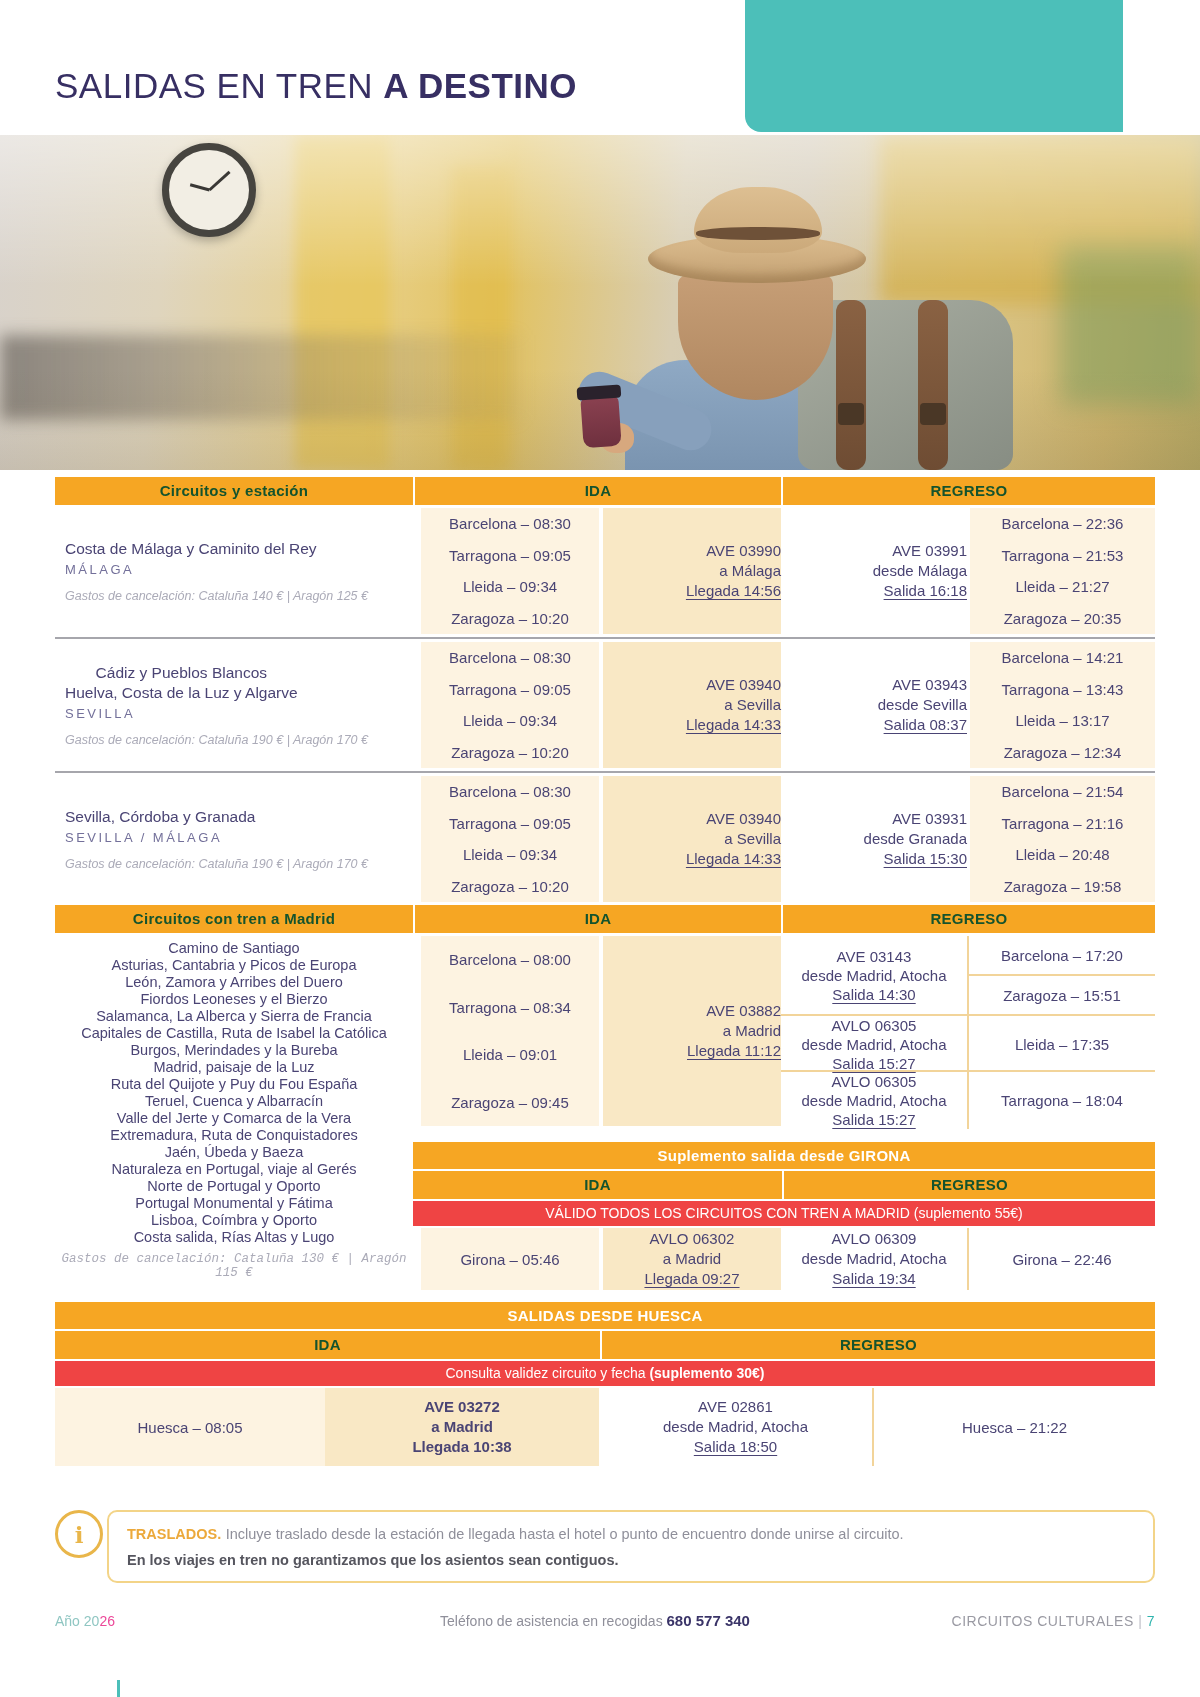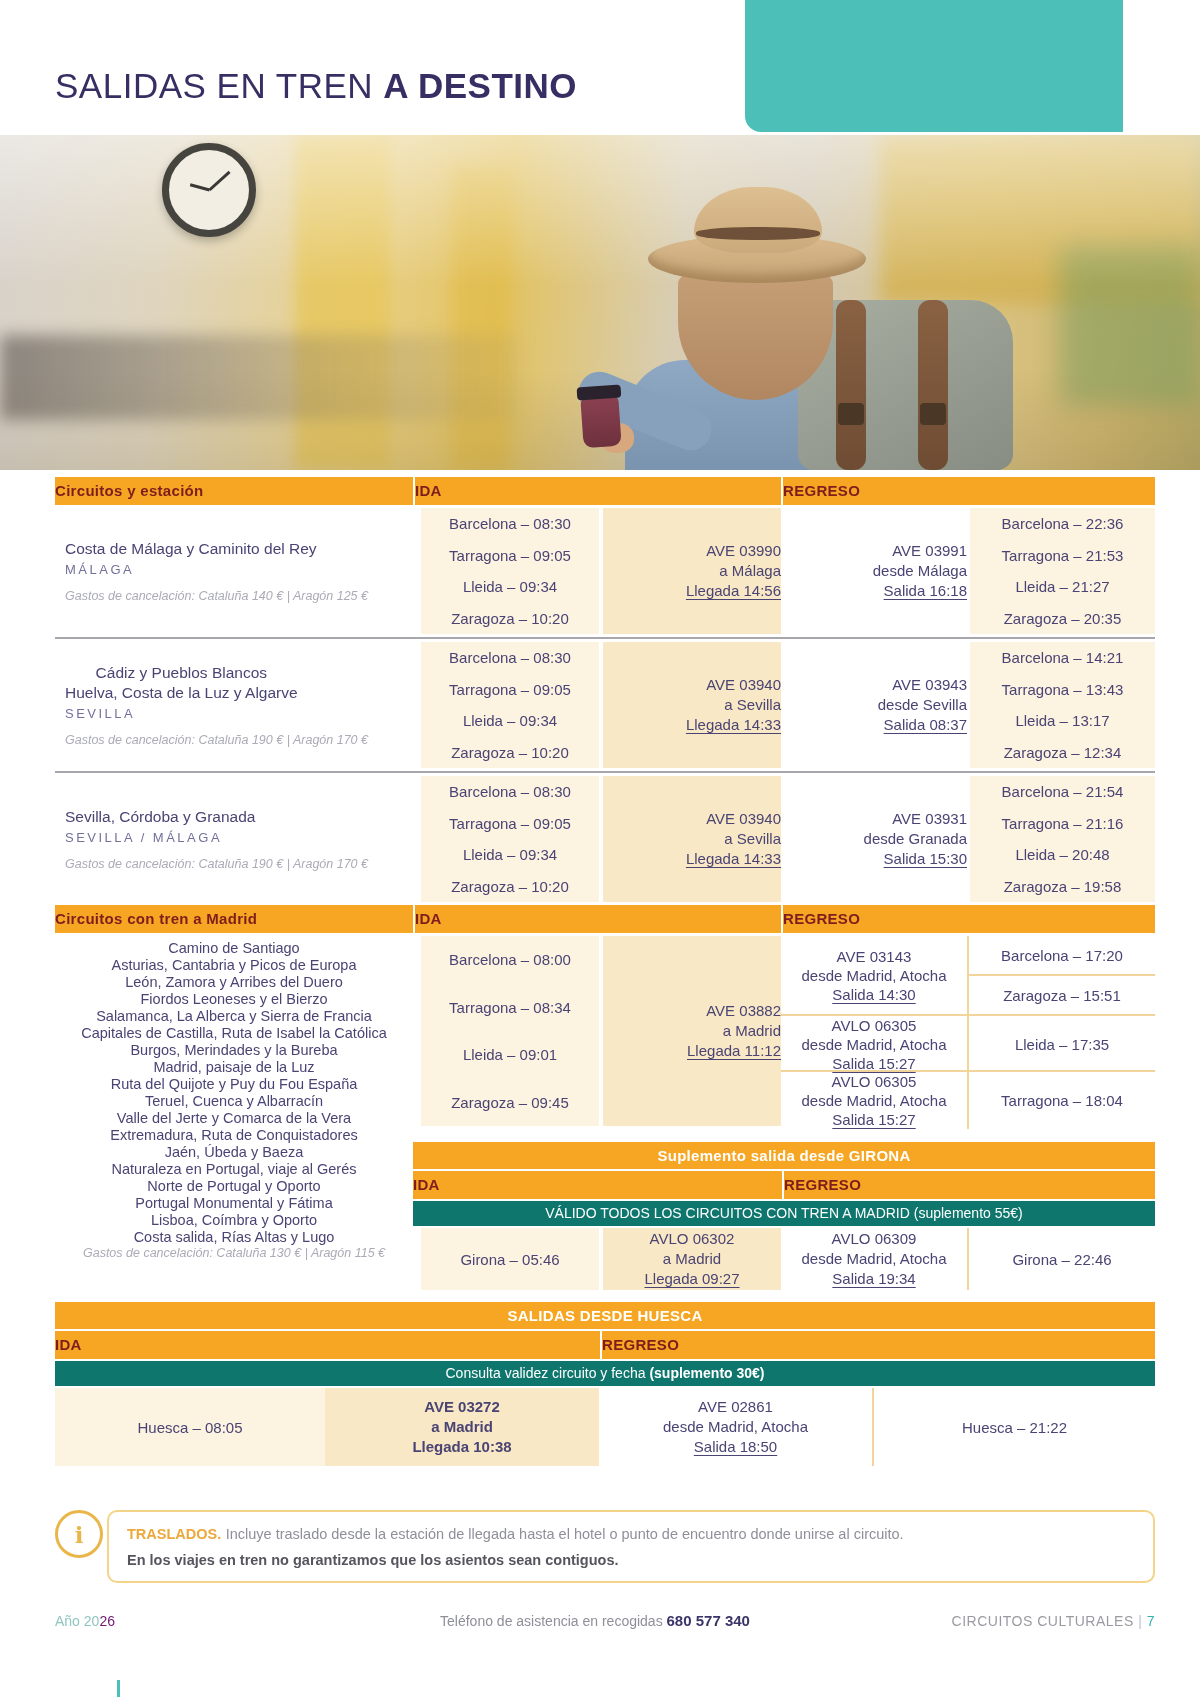--- a/index.html
+++ b/index.html
@@ -37,56 +37,56 @@
   .ph-buckle{top:268px;width:26px;height:22px;background:#4A3726;border-radius:4px;}
   .k1{left:838px;} .k2{left:920px;}
   .ph-hair{left:678px;top:135px;width:155px;height:130px;background:linear-gradient(180deg,#C79F77,#B08760);border-radius:20% 20% 50% 50% / 10% 10% 60% 60%;}
   .ph-hat-brim{left:648px;top:100px;width:218px;height:48px;background:linear-gradient(180deg,#DBBC8E,#C3A173);border-radius:50%;box-shadow:inset 0 -8px 10px rgba(120,85,45,.35);}
   .ph-hat-crown{left:694px;top:52px;width:128px;height:66px;background:linear-gradient(180deg,#DDBF92,#CBA97A);border-radius:50% 50% 42% 42% / 75% 75% 35% 35%;}
   .ph-hat-band{left:696px;top:92px;width:124px;height:13px;background:#6E5138;border-radius:45%;}
 
   
   .content{position:absolute;left:55px;top:477px;width:1100px;}
   .thead{display:grid;grid-template-columns:358px 366px 372px;gap:2px;}
-  .th{background:#F6A623;color:#7f1d1d;font-weight:700;font-size:15px;text-align:left;padding:5px 0 6px;letter-spacing:.3px;}
+  .th{background:#F6A623;color:#14532d;font-weight:700;font-size:15px;text-align:center;padding:5px 0 6px;letter-spacing:.3px;}
   #main-rows{margin-top:3px;}
   .trow{display:grid;grid-template-columns:358px 190px 178px 186px 188px;height:126px;}
   .row-sep{height:2px;background:#A6A6AC;margin:3px 0;}
   .circuits{display:flex;flex-direction:column;align-items:flex-start;justify-content:center;text-align:center;padding:0 10px;}
   .c-title{color:#4A4474;font-size:15.5px;line-height:20px;}
   .c-station{color:#73709A;font-size:13px;letter-spacing:2.5px;margin-top:3px;}
   .c-cancel{color:#ABABB8;font-size:12.5px;font-style:italic;margin-top:12px;}
   .times{display:flex;flex-direction:column;gap:0;padding:0 4px 0 8px;}
   .time-cell{background:#FDF3E1;flex:1;display:flex;align-items:center;justify-content:center;color:#4A4474;font-size:15px;}
   .train{display:flex;flex-direction:column;align-items:flex-end;justify-content:center;text-align:center;color:#4A4474;font-size:15px;line-height:20px;}
   .beige{background:#F9E8C5;}
   .u{text-decoration:underline;text-underline-offset:3px;}
   .col5{padding:0 0 0 3px;}
 
   
   .mt{margin-top:3px;}
   .madrid-body{display:grid;grid-template-columns:358px 742px;margin-top:3px;}
   .m-left{display:flex;flex-direction:column;align-items:center;text-align:center;padding-top:4px;}
   .m-line{color:#4A4474;font-size:14.5px;line-height:17px;}
-  .m-left .c-cancel{margin-top:0;}
+  .m-left .c-cancel{margin-top:6px;font-family:Liberation Mono, monospace;}
   .m-top{display:grid;grid-template-columns:190px 178px 374px;height:190px;}
   .mtimes{height:190px;}
   #madrid-regreso{display:flex;flex-direction:column;}
   .rblock{display:grid;grid-template-columns:186px 188px;}
   .rblock.rtop{border-top:2px solid #F2D49A;}
   .rtrain{display:flex;flex-direction:column;align-items:center;justify-content:center;text-align:center;color:#4A4474;font-size:15px;line-height:19px;}
   .rtimes{display:flex;flex-direction:column;border-left:2px solid #F2D49A;}
   .rtime{flex:1;display:flex;align-items:center;justify-content:center;color:#4A4474;font-size:15px;}
   .rtime.rtop{border-top:2px solid #F2D49A;}
 
   
   .girona{margin-top:16px;}
   .bar-title{background:#F6A623;color:#fff;font-weight:700;font-size:15px;text-align:center;padding:5px 0;letter-spacing:.3px;}
   .g-sub{display:grid;grid-template-columns:369px 371px;gap:2px;margin-top:2px;}
-  .band{background:#0f766e;color:#fff;font-size:14px;text-align:center;padding:4px 0 5px;margin-top:2px;}
+  .band{background:#ef4444;color:#fff;font-size:14px;text-align:center;padding:4px 0 5px;margin-top:2px;}
   .bsuf-bold{font-weight:700;}
   .g-row{display:grid;grid-template-columns:190px 178px 186px 188px;height:62px;margin-top:2px;}
   .gcell{display:flex;align-items:center;justify-content:center;color:#4A4474;font-size:15px;}
   .gcell.train{flex-direction:column;}
   .cream{background:#FDF3E1;}
   .inset{margin:0 4px 0 8px;}
   .oline{border-left:2px solid #F2D49A;}
   .huesca{margin-top:12px;}
   .h-sub{display:grid;grid-template-columns:545px 553px;gap:2px;margin-top:2px;}
   .h-row{display:grid;grid-template-columns:270px 274px 273px 283px;height:78px;margin-top:2px;}
@@ -97,21 +97,21 @@
   .info-icon{position:absolute;left:0;top:0;width:42px;height:42px;border:3px solid #E9B64A;border-radius:50%;color:#E9B64A;
      font-weight:700;font-size:23px;display:flex;align-items:center;justify-content:center;font-family:"DejaVu Serif",serif;background:#fff;}
   .info-box{margin-left:52px;border:2px solid #F3D488;border-radius:10px;padding:13px 18px;}
   .info-label{color:#ECA93B;font-weight:700;font-size:14.5px;}
   .info-text{color:#8F8F9A;font-size:14.5px;}
   .info-line2{color:#55555E;font-weight:700;font-size:14.5px;margin-top:9px;}
 
   
   .footer{position:absolute;left:55px;top:1612px;width:1100px;display:flex;align-items:baseline;font-size:14px;}
   .f-left{color:#8FC6C2;width:220px;}
-  .f-year-suf{color:#701a75;text-align:right;}
+  .f-year-suf{color:#ec4899;text-align:right;}
   .f-center{flex:1;text-align:center;color:#8F8F9A;}
   .f-phone{color:#3A3468;font-weight:700;font-size:15px;}
   .f-right{width:240px;text-align:right;color:#9A9AA3;letter-spacing:.5px;}
   .f-page{color:#2FB4AE;}
   .f-sep{color:#C0C0C8;}
   .fold-mark{position:absolute;left:117px;top:1680px;width:3px;height:17px;background:#4CBFB9;}
 </style>
 </head>
 <body>
 

